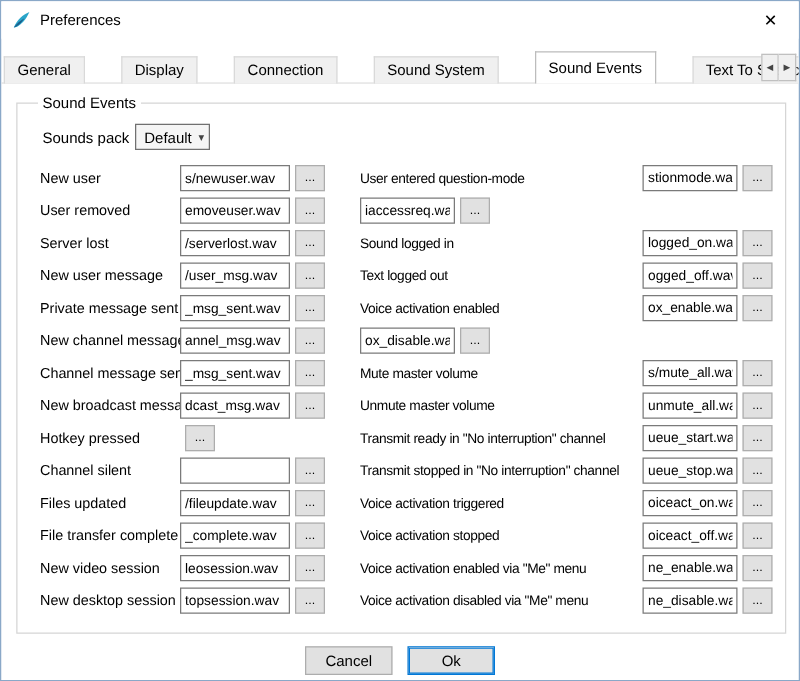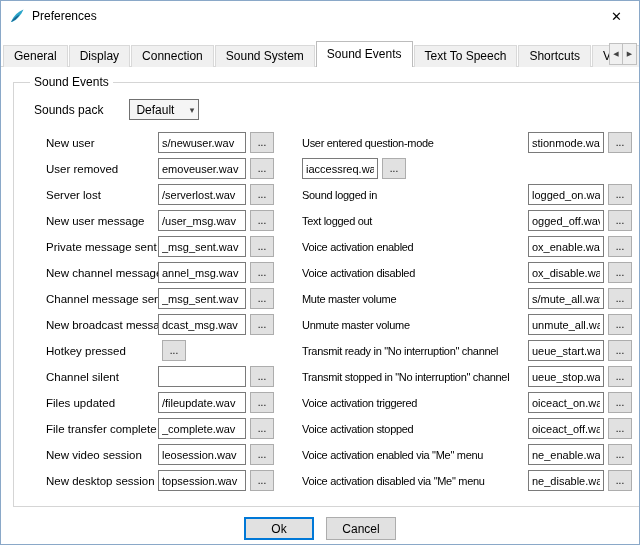--- a/index.html
+++ b/index.html
@@ -8,39 +8,39 @@
 
   .window { width: 640px; height: 545px; background: #fff; border: 1px solid #8aa8c8; display: flex; flex-direction: column; overflow: hidden; }
 
   
   .titlebar { height: 30px; flex: 0 0 auto; display: flex; align-items: center; padding-left: 8px; background: #fff; }
   .app-icon { width: 16px; height: 16px; margin-right: 7px; flex: 0 0 auto; }
   .title-text { font-size: 12px; }
   .close-btn { margin-left: auto; width: 45px; height: 30px; border: none; background: transparent; font-size: 13px; font-family: inherit; cursor: pointer; color: #000; }
 
   
-  .tabbar { display: flex; align-items: flex-end; padding: 0 2px; position: relative; height: 30px; margin-top: 6px; flex: 0 0 auto; overflow: hidden; }
+  .tabbar { display: flex; align-items: flex-end; padding: 0 2px; position: relative; height: 30px; margin-top: 6px; flex: 0 0 auto; overflow: hidden; gap: 28px; }
   .tabbar::after { content: ""; position: absolute; left: 0; right: 0; bottom: 0; border-bottom: 1px solid #d9d9d9; z-index: 0; }
   .tab { border: 1px solid #d9d9d9; border-bottom: none; background: #f0f0f0; height: 22px; line-height: 21px; padding: 0 10px; font-size: 12px; margin-right: 1px; z-index: 1; white-space: nowrap; cursor: pointer; }
   .tab.active { background: #fff; height: 26px; line-height: 25px; border-color: #bcbcbc; z-index: 3; }
   .tab-scroll { position: absolute; right: 2px; bottom: 2px; z-index: 4; display: flex; }
   .tab-scroll button { width: 14px; height: 22px; font-size: 7px; border: 1px solid #c0c0c0; background: #f0f0f0; color: #444; cursor: pointer; padding: 0; }
   .tab-scroll button + button { border-left: none; }
 
   
   .content { flex: 1; padding: 8px 12px 0 12px; display: flex; flex-direction: column; }
   .groupbox { border: 1px solid #d5d5d5; padding: 2px 10px 10px 10px; height: 432px; }
   .groupbox legend { font-size: 12px; padding: 0 4px; margin-left: 6px; }
 
   .pack-row { display: flex; align-items: center; margin: 8px 0 12px 10px; }
-  .pack-label { font-size: 12px; margin-right: 26px; }
-  .combo { width: 70px; height: 21px; border: 1px solid #707070; background: #f5f5f5; display: flex; align-items: center; font-size: 12px; padding-left: 6px; cursor: default; }
+  .pack-label { font-size: 12px; margin-right: 5px; }
+  .combo { width: 60px; height: 21px; border: 1px solid #707070; background: #f5f5f5; display: flex; align-items: center; font-size: 12px; padding-left: 6px; cursor: default; }
   .combo-arrow { margin-left: auto; font-size: 9px; padding-right: 4px; color: #444; }
 
-  .columns { display: flex; margin-left: 22px; }
+  .columns { display: flex; margin-left: 8px; }
   .col { display: flex; flex-direction: column; }
   .col.left { width: 244px; margin-right: 12px; flex: 0 0 auto; }
   .col.right { flex: 1; }
   .row { display: flex; align-items: center; height: 21px; margin-bottom: 5px; }
   .row-label { font-size: 11.5px; white-space: nowrap; overflow: hidden; }
   .left .row-label { flex: 0 0 112px; }
   .right .row-label { flex: 0 0 226px; font-size: 11px; letter-spacing: -0.3px; }
   .row input { height: 21px; border: 1px solid #7a7a7a; font-size: 11px; padding: 0 3px; font-family: inherit; background: #fff; }
   .left .row input { width: 88px; }
   .right .row input { width: 76px; }
@@ -199,21 +199,20 @@
     <span class="row-label">Text logged out</span>
     <input class="row-input" type="text" value="ogged_off.wav" style="">
     <button class="browse">...</button>
   </div>
             <div class="row">
     <span class="row-label">Voice activation enabled</span>
     <input class="row-input" type="text" value="ox_enable.wav" style="">
     <button class="browse">...</button>
   </div>
             <div class="row">
-    <span class="row-label">Voice activation disabled</span>
     <input class="row-input" type="text" value="ox_disable.wav" style="">
     <button class="browse">...</button>
   </div>
             <div class="row">
     <span class="row-label">Mute master volume</span>
     <input class="row-input" type="text" value="s/mute_all.wav" style="">
     <button class="browse">...</button>
   </div>
             <div class="row">
     <span class="row-label">Unmute master volume</span>
@@ -248,18 +247,18 @@
             <div class="row">
     <span class="row-label">Voice activation disabled via "Me" menu</span>
     <input class="row-input" type="text" value="ne_disable.wav" style="">
     <button class="browse">...</button>
   </div>
           </div>
       </div>
     </fieldset>
 
     <div class="footer">
+      <button class="btn">Cancel</button>
       <button class="btn default">Ok</button>
-      <button class="btn">Cancel</button>
     </div>
   </div>
 
 </div>
 
 </body></html>

